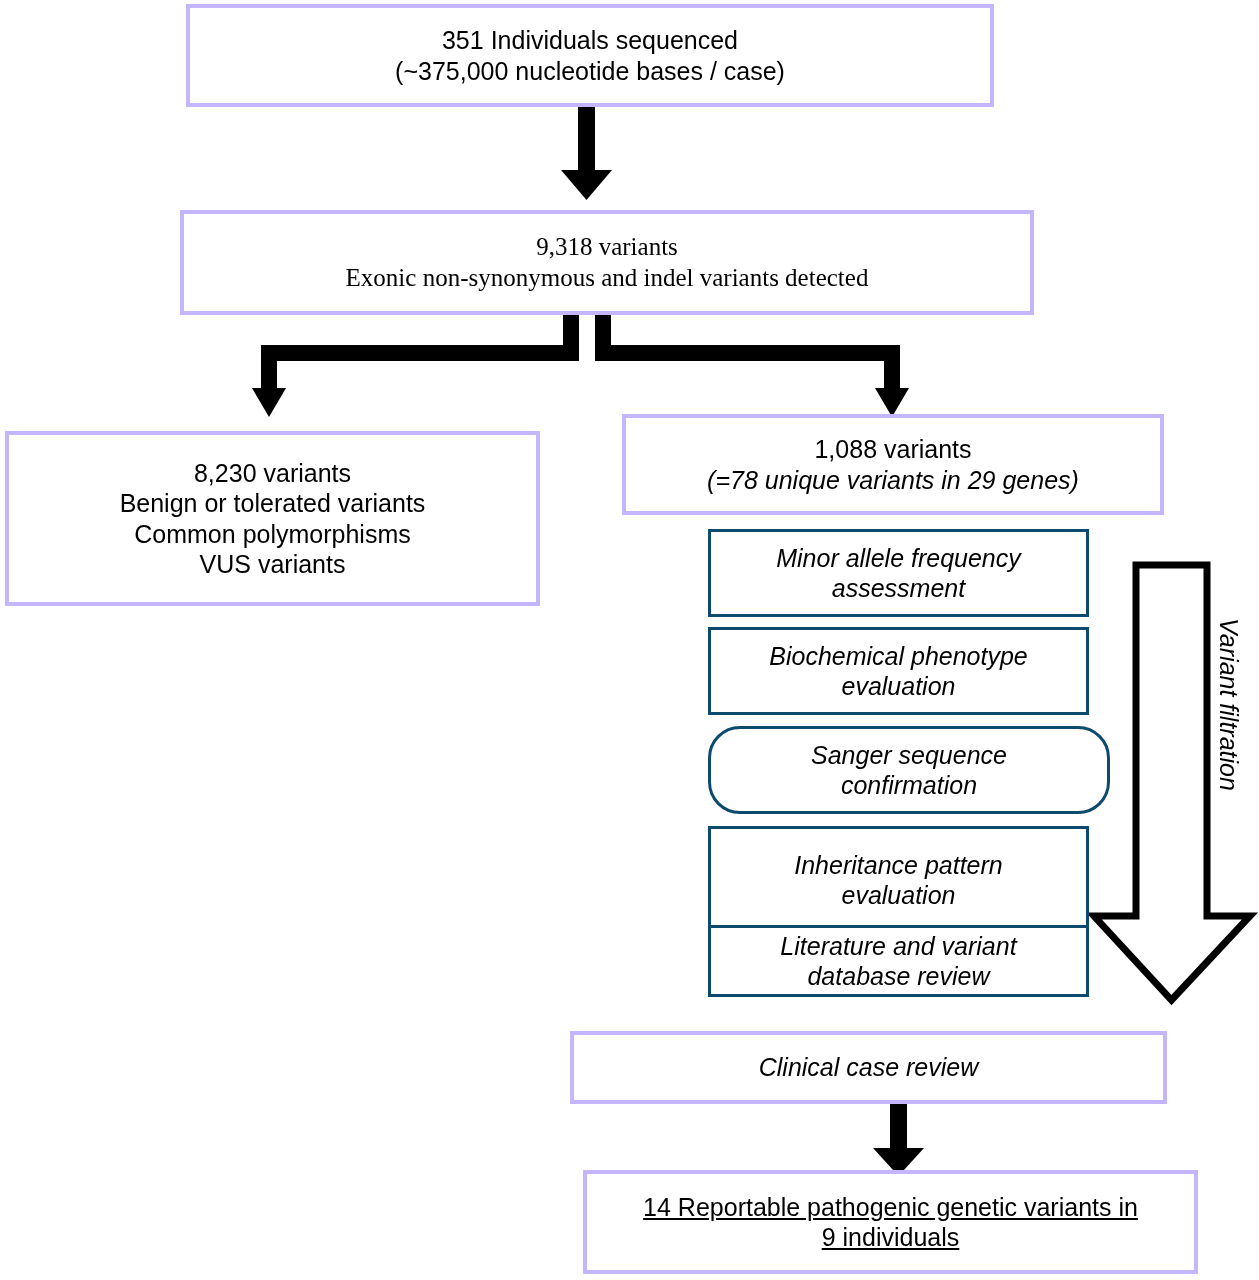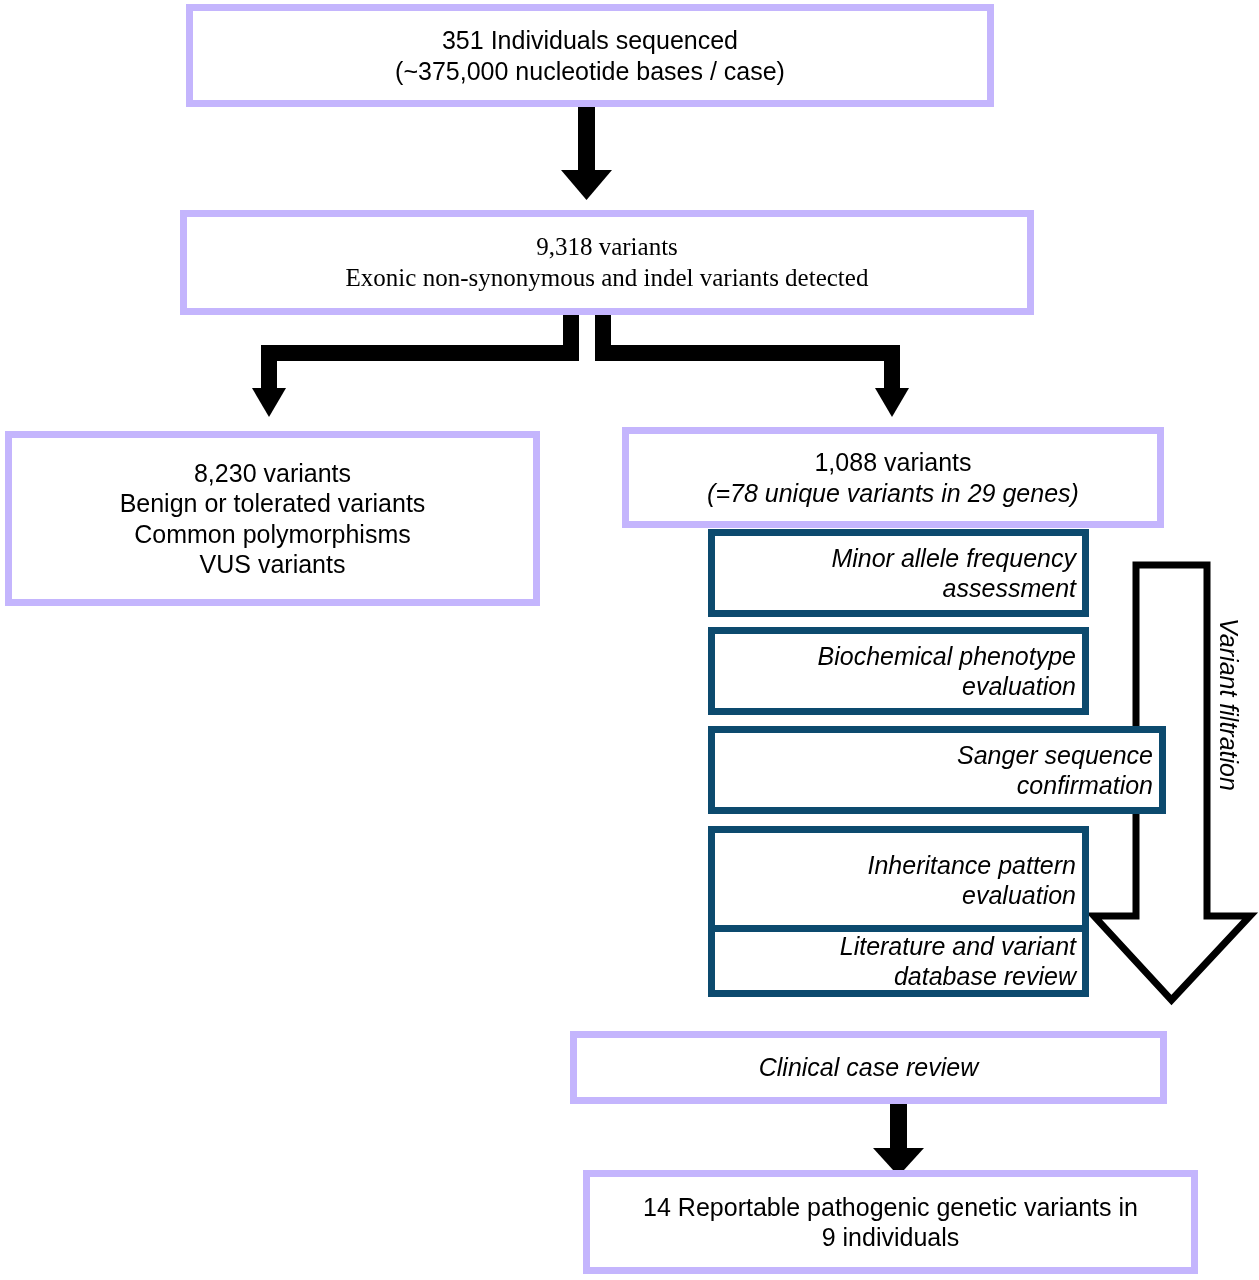--- a/index.html
+++ b/index.html
@@ -24,22 +24,22 @@
   .box{
     position:absolute;
     box-sizing:border-box;
     background:#ffffff;
     display:flex;
     align-items:center;
     justify-content:center;
     text-align:center;
     line-height:1.22;
   }
-  .box.thick{ border:7px solid #c4b5fd; }
-  .box.thin{ border:7px solid #0c4a6e;text-align:right; }
+  .box.thick{ border:4px solid #c4b5fd; }
+  .box.thin{ border:3px solid #0c4a6e; }
   .box .inner{
     width:100%;
     padding:0 6px;
     box-sizing:border-box;
   }
   .t-reg{ font-size:25px; font-weight:400; }
   .t-ital{ font-size:25px; font-style:italic; font-weight:400; }
   .line2{ display:block; }
   .ital-line{ display:block; font-style:italic; }
 
@@ -108,42 +108,42 @@
 
   <div class="box thick" style="left:5px; top:431px; width:535px; height:175px;">
     <div class="inner t-reg">
       <span>8,230 variants</span>
       <span class="line2">Benign or tolerated variants</span>
       <span class="line2">Common polymorphisms</span>
       <span class="line2">VUS variants</span>
     </div>
   </div>
 
-  <div class="box thick" style="left:622px; top:427px; width:542px; height:101px;">
+  <div class="box thick" style="left:622px; top:414px; width:542px; height:101px;">
     <div class="inner t-reg">
       <span>1,088 variants</span>
       <span class="ital-line">(=78 unique variants in 29 genes)</span>
     </div>
   </div>
 
   <div class="box thin" style="left:708px; top:529px; width:381px; height:88px;">
     <div class="inner t-ital">
       <span>Minor allele frequency</span>
       <span class="line2">assessment</span>
     </div>
   </div>
 
   <div class="box thin" style="left:708px; top:627px; width:381px; height:88px;">
     <div class="inner t-ital">
       <span>Biochemical phenotype</span>
       <span class="line2">evaluation</span>
     </div>
   </div>
 
-  <div class="box thin" style="left:708px; top:726px; width:458px; height:88px;">
+  <div class="box thin" style="left:708px; top:726px; width:402px; height:88px;border-radius:32px;">
     <div class="inner t-ital">
       <span>Sanger sequence</span>
       <span class="line2">confirmation</span>
     </div>
   </div>
 
   <div class="box thin" style="left:708px; top:826px; width:381px; height:108px;">
     <div class="inner t-ital">
       <span>Inheritance pattern</span>
       <span class="line2">evaluation</span>
@@ -158,20 +158,20 @@
   </div>
 
   <div id="filtration-label">Variant filtration</div>
 
   <div class="box thick" style="left:570px; top:1031px; width:597px; height:73px;">
     <div class="inner t-ital">
       <span>Clinical case review</span>
     </div>
   </div>
 
-  <div class="box thick" style="left:583px; top:1170px; width:615px; height:104px;">
+  <div class="box thick" style="left:583px; top:1170px; width:615px; height:104px;text-decoration:underline;">
     <div class="inner t-reg">
       <span>14 Reportable pathogenic genetic variants in</span>
       <span class="line2">9 individuals</span>
     </div>
   </div>
 
 </div>
 
 </body></html>

